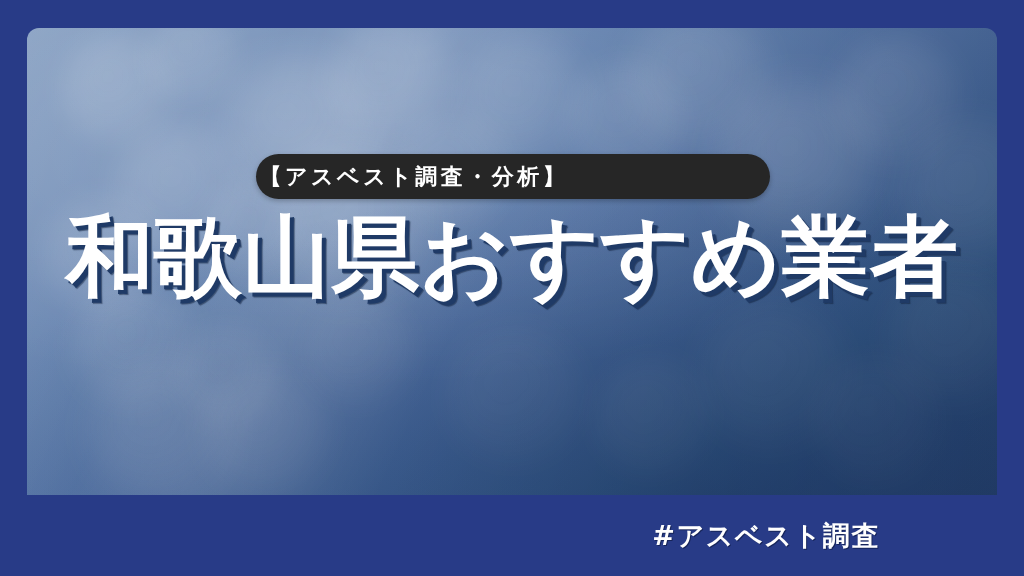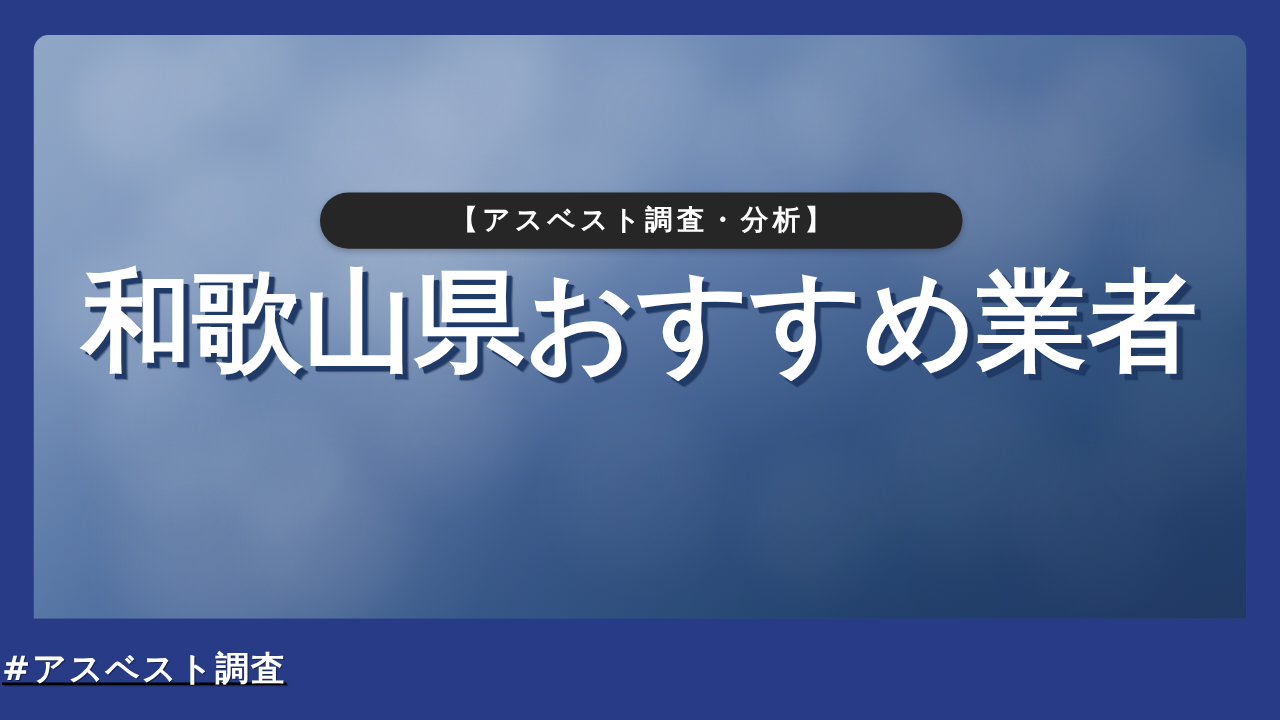--- a/index.html
+++ b/index.html
@@ -83,21 +83,21 @@
   #badge {
     position: absolute;
     left: 256px;
     top: 154px;
     width: 514px;
     height: 45px;
     background: #262626;
     border-radius: 23px;
     display: flex;
     align-items: center;
-    justify-content: center;
+    justify-content: flex-start;
     box-shadow: 0 2px 5px rgba(0,0,0,0.25);
   }
   #badge-label {
     color: #ffffff;
     font-size: 22px;
     font-weight: bold;
     letter-spacing: 0.16em;
     text-indent: 0.16em;
     white-space: nowrap;
     line-height: 1;
@@ -129,22 +129,21 @@
   
   #footer-bar {
     position: absolute;
     left: 0;
     top: 495px;
     width: 880px;
     height: 81px;
     background: #283b87;
     display: flex;
     align-items: center;
-    justify-content: flex-start;
-    text-decoration: underline;
+    justify-content: flex-end;
   }
   #footer-tag {
     color: #ffffff;
     font-size: 27px;
     font-weight: bold;
     letter-spacing: 0.06em;
     text-indent: 0.06em;
     white-space: nowrap;
     line-height: 1;
     text-shadow: 1px 1px 0 rgba(10,22,58,0.6);

